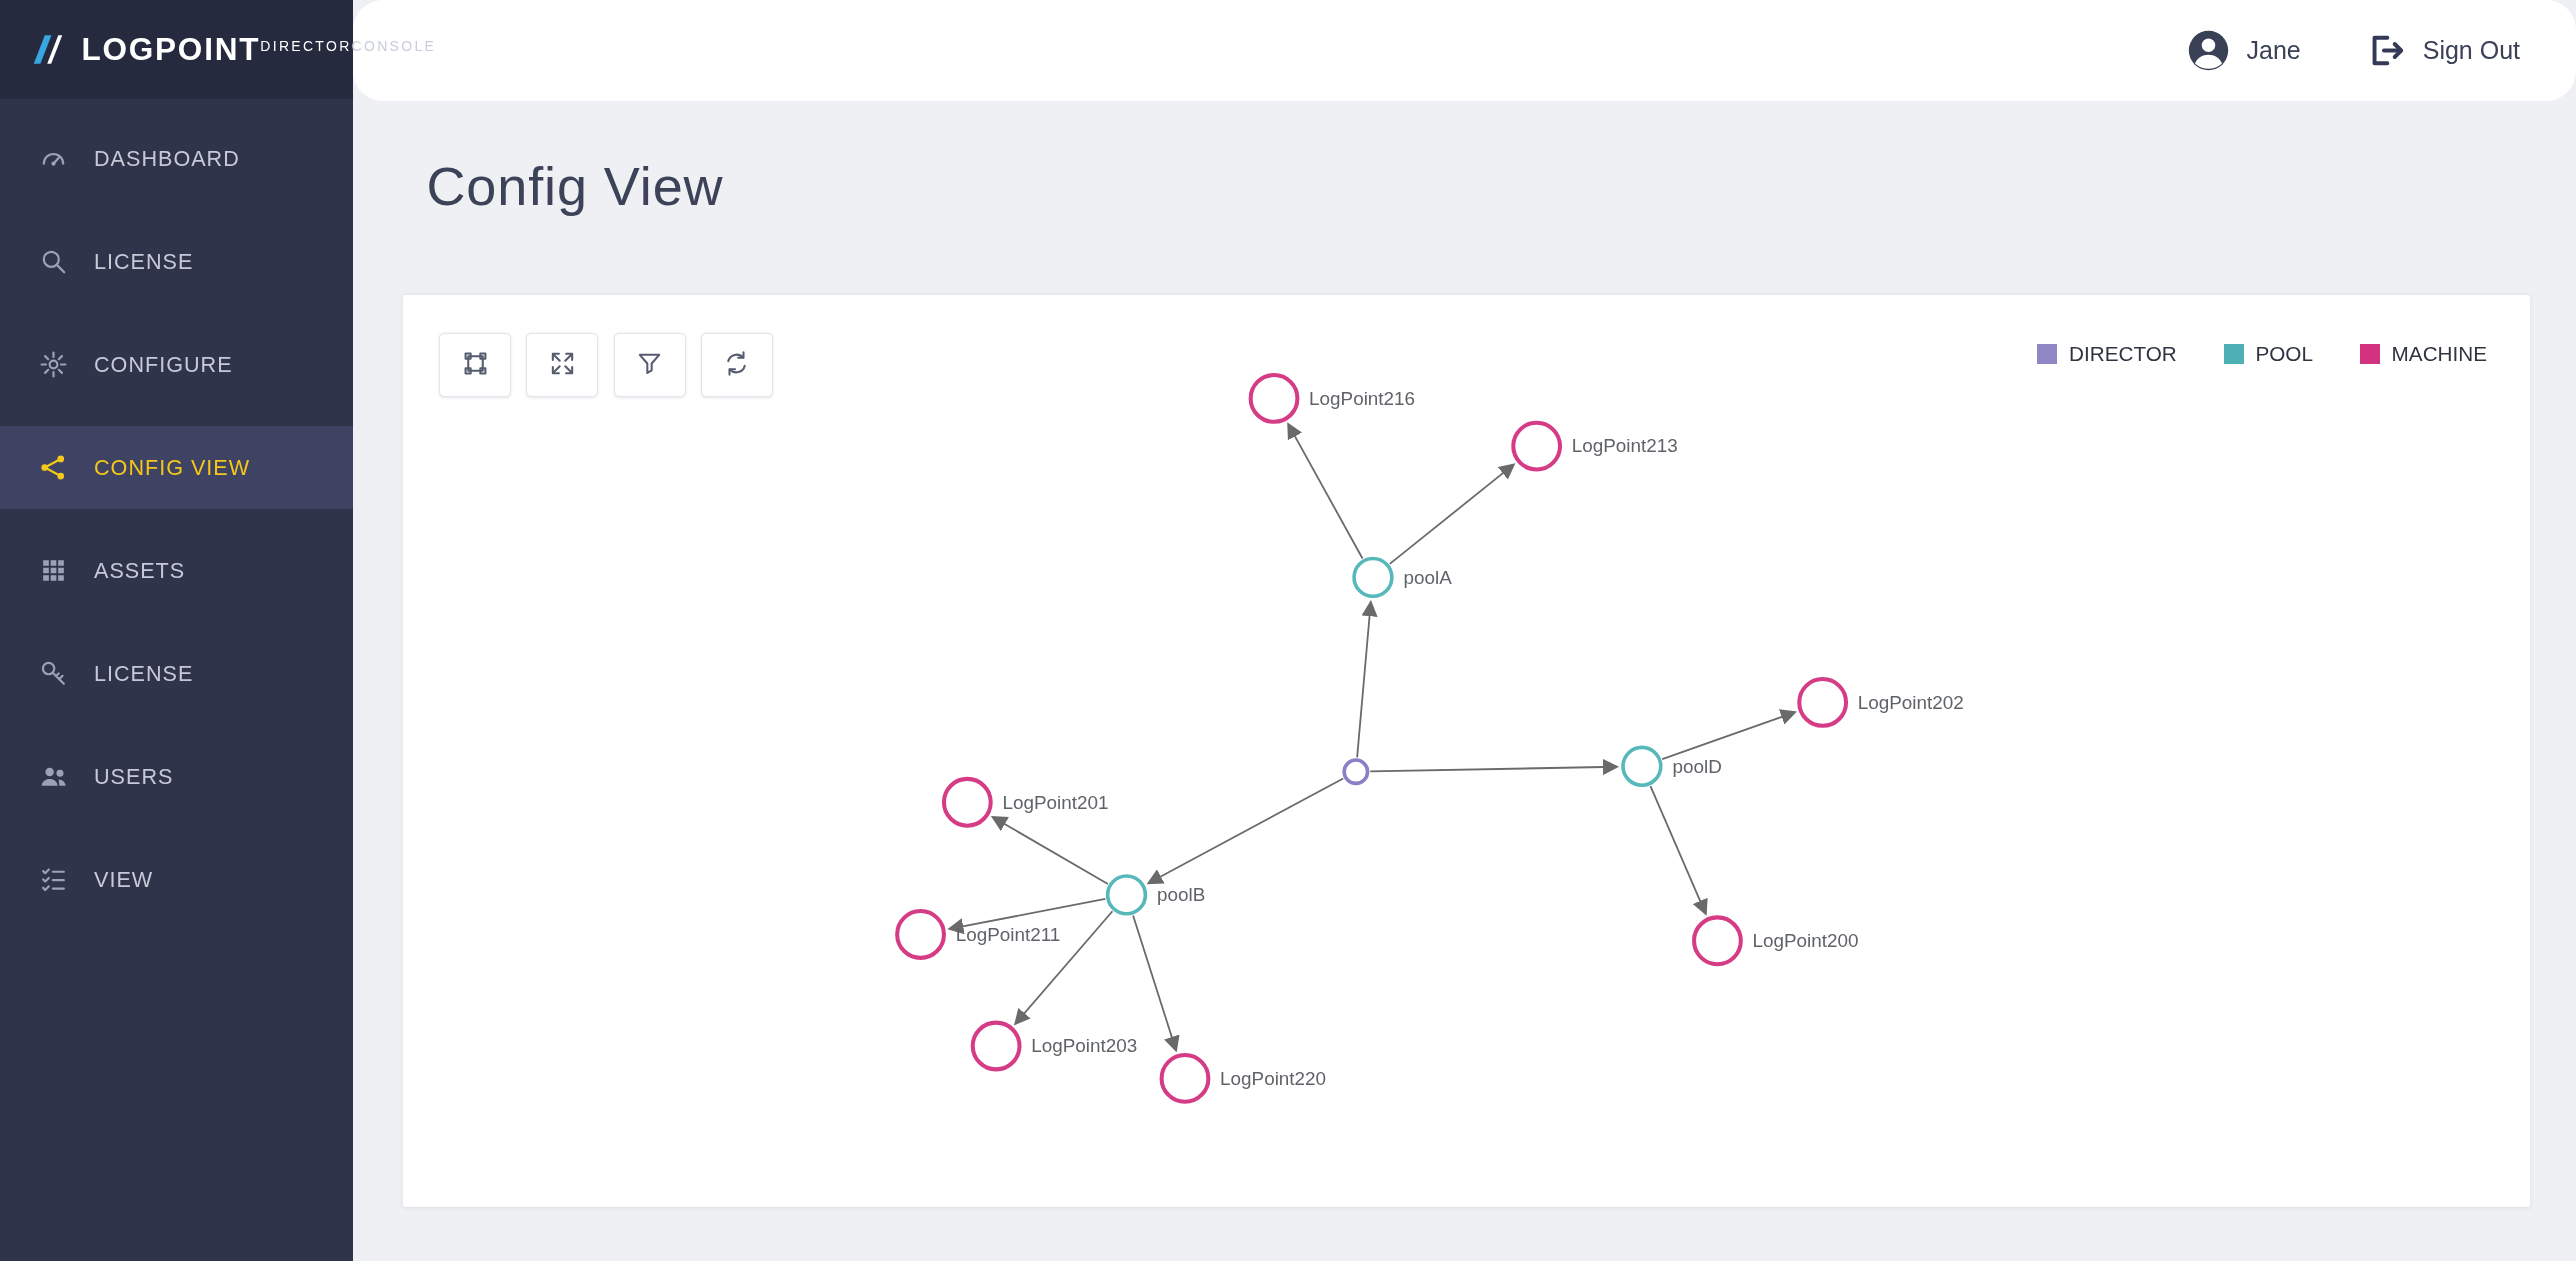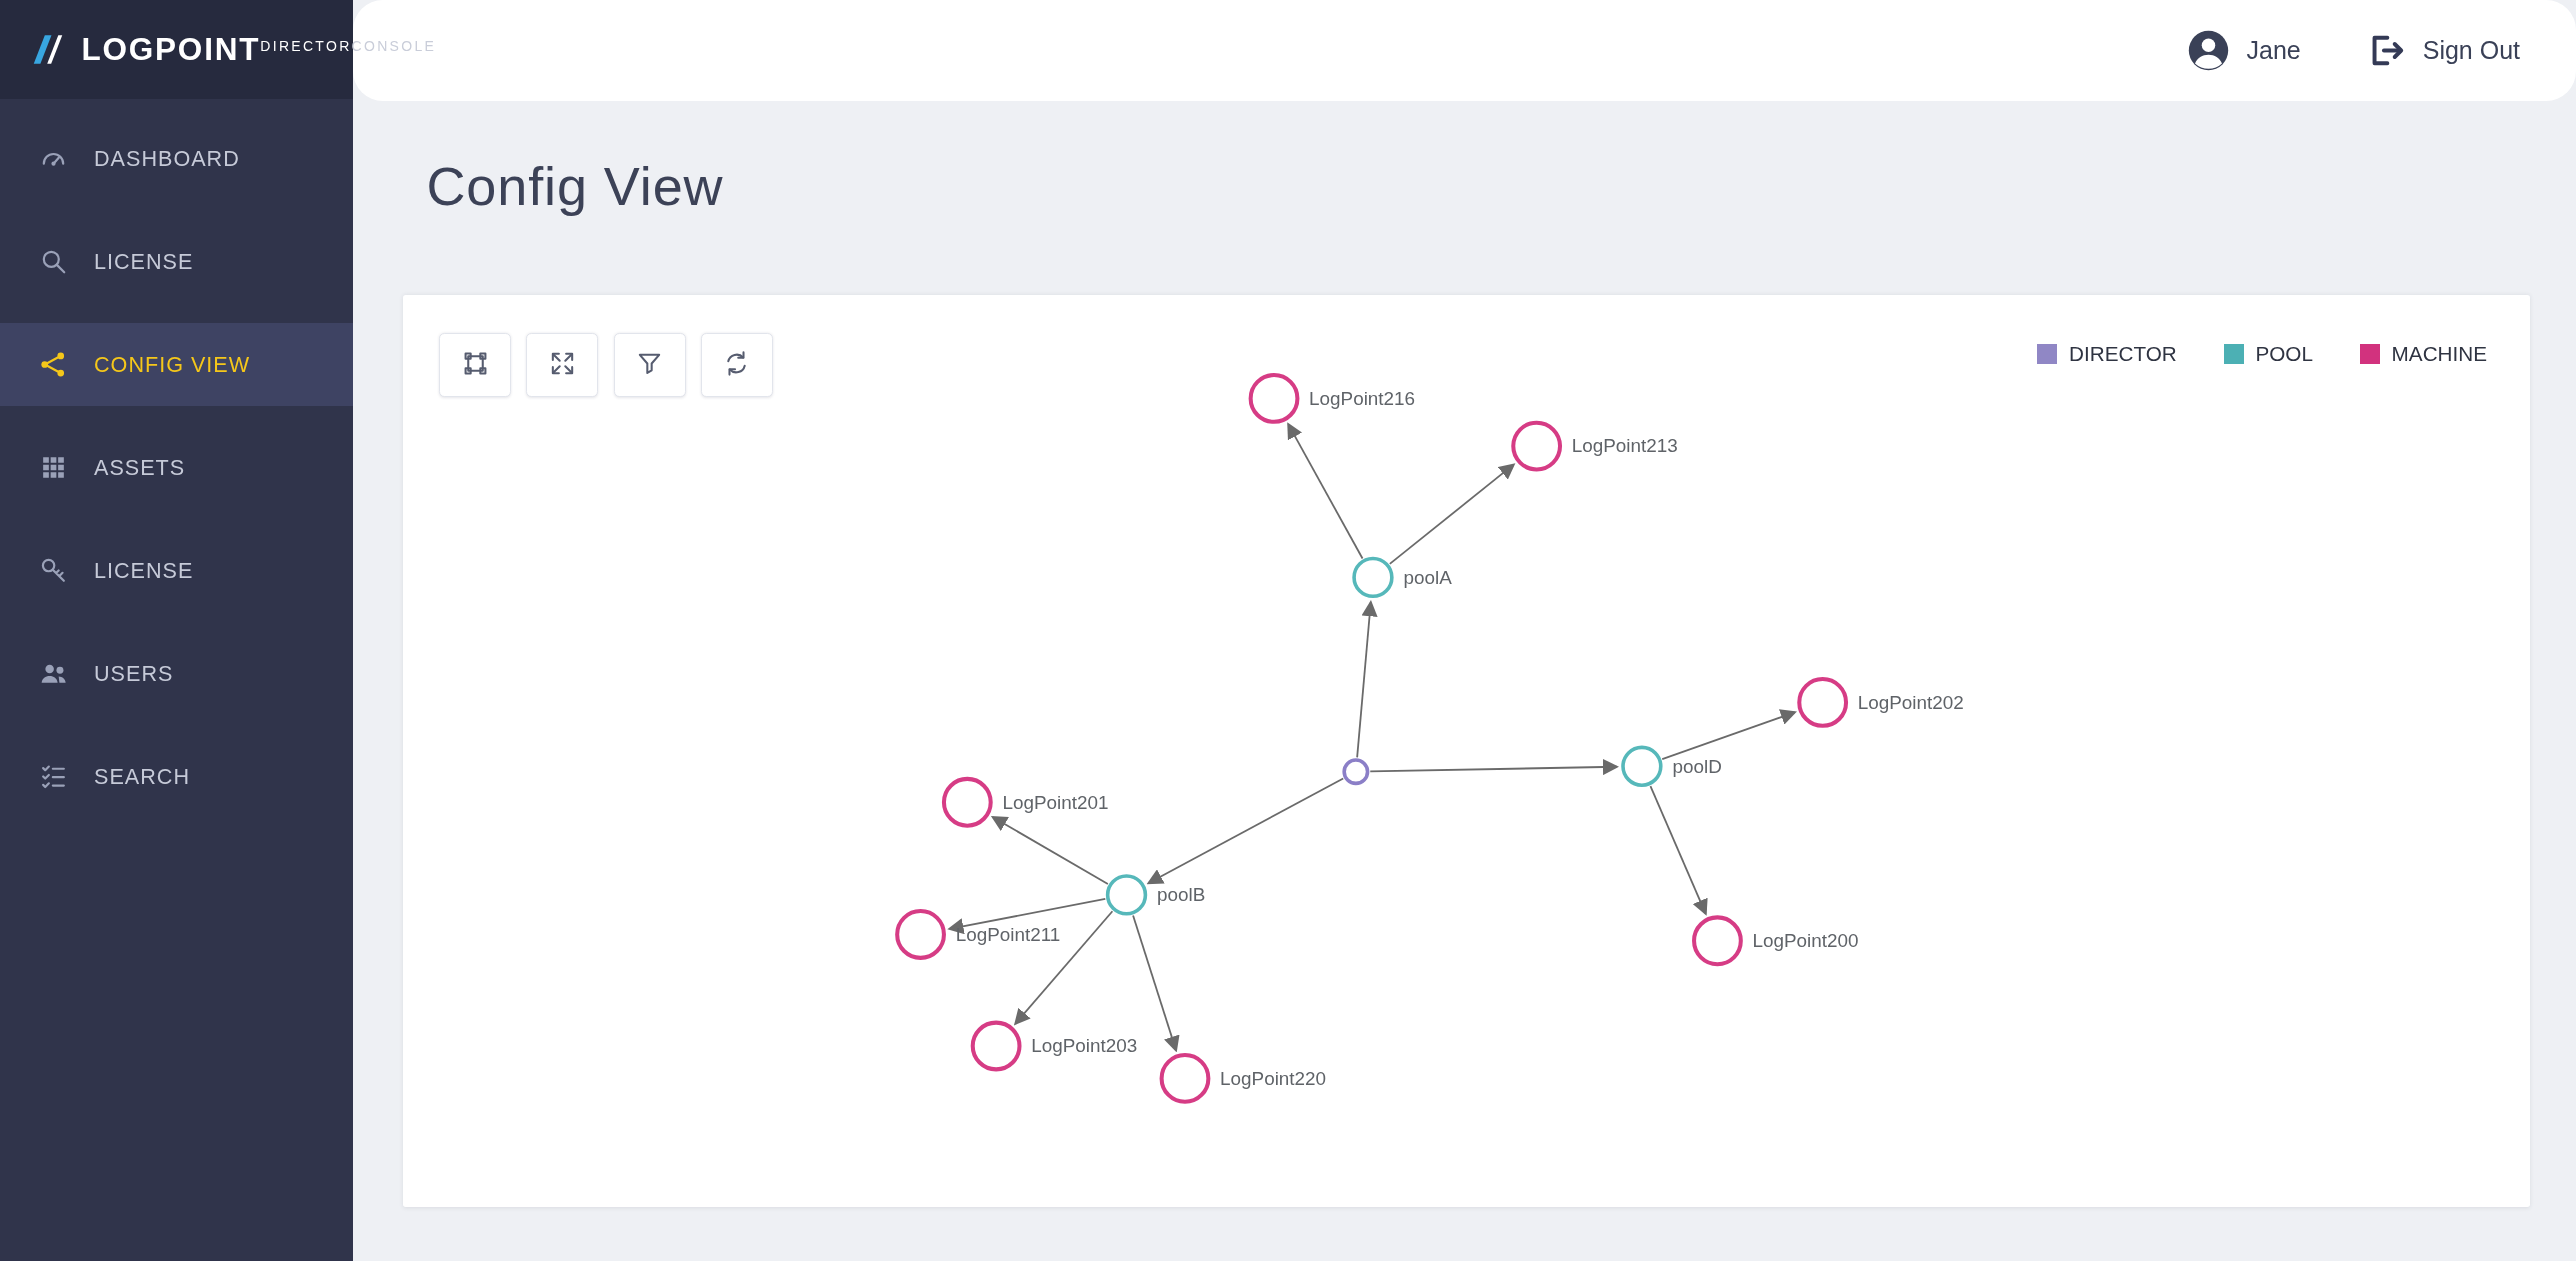--- a/index.html
+++ b/index.html
@@ -109,20 +109,29 @@
       </div>
       <div class="nav-item">
         <span class="nav-icon">
           <svg viewBox="0 0 24 24" fill="none" stroke="currentColor" stroke-width="1.7" stroke-linecap="round" stroke-linejoin="round">
             <circle cx="10.3" cy="10.3" r="5.8" fill="none"></circle>
             <path d="M14.6 14.6L20.3 20.3"></path>
           </svg>
         </span>
         <span class="nav-label">LICENSE</span>
       </div>
+      <div class="nav-item">
+        <span class="nav-icon">
+          <svg viewBox="0 0 24 24" fill="none" stroke="currentColor" stroke-width="1.7" stroke-linecap="round" stroke-linejoin="round">
+            <circle cx="12" cy="12" r="3" fill="none"></circle>
+            <path d="M12 2.8v3.4M12 17.8v3.4M2.8 12h3.4M17.8 12h3.4M5.5 5.5l2.4 2.4M16.1 16.1l2.4 2.4M18.5 5.5l-2.4 2.4M7.9 16.1l-2.4 2.4"></path>
+          </svg>
+        </span>
+        <span class="nav-label">CONFIGURE</span>
+      </div>
       <div class="nav-item active">
         <span class="nav-icon">
           <svg viewBox="0 0 24 24" fill="none" stroke="currentColor" stroke-width="1.7" stroke-linecap="round" stroke-linejoin="round">
             <circle cx="5.2" cy="12" r="2.6" fill="currentColor" stroke="none"></circle>
             <circle cx="17.6" cy="5.4" r="2.6" fill="currentColor" stroke="none"></circle>
             <circle cx="17.6" cy="18.6" r="2.6" fill="currentColor" stroke="none"></circle>
             <path d="M7.5 10.8l7.8-4.2M7.5 13.2l7.8 4.2"></path>
           </svg>
         </span>
         <span class="nav-label">CONFIG VIEW</span>
@@ -154,21 +163,21 @@
           </svg>
         </span>
         <span class="nav-label">USERS</span>
       </div>
       <div class="nav-item">
         <span class="nav-icon">
           <svg viewBox="0 0 24 24" fill="none" stroke="currentColor" stroke-width="1.7" stroke-linecap="round" stroke-linejoin="round">
             <path d="M4 5.5l1.6 1.6 2.8-2.8M4 12l1.6 1.6 2.8-2.8M4 18.5l1.6 1.6 2.8-2.8M11.5 6h8.5M11.5 12.5h8.5M11.5 19h8.5"></path>
           </svg>
         </span>
-        <span class="nav-label">SEARCH</span>
+        <span class="nav-label">VIEW</span>
       </div>
     </nav>
 </div>
 
 <div class="topbar">
   <div class="tb-group">
     <span class="tb-icon avatar" id="avatar-icon">
         <svg viewBox="0 0 24 24" fill="none" stroke="currentColor" stroke-width="1.7" stroke-linecap="round" stroke-linejoin="round">
           <circle cx="12" cy="12" r="10.5" fill="currentColor" stroke="none"></circle>
           <circle cx="12" cy="9.2" r="3.6" fill="#ffffff" stroke="none"></circle>

